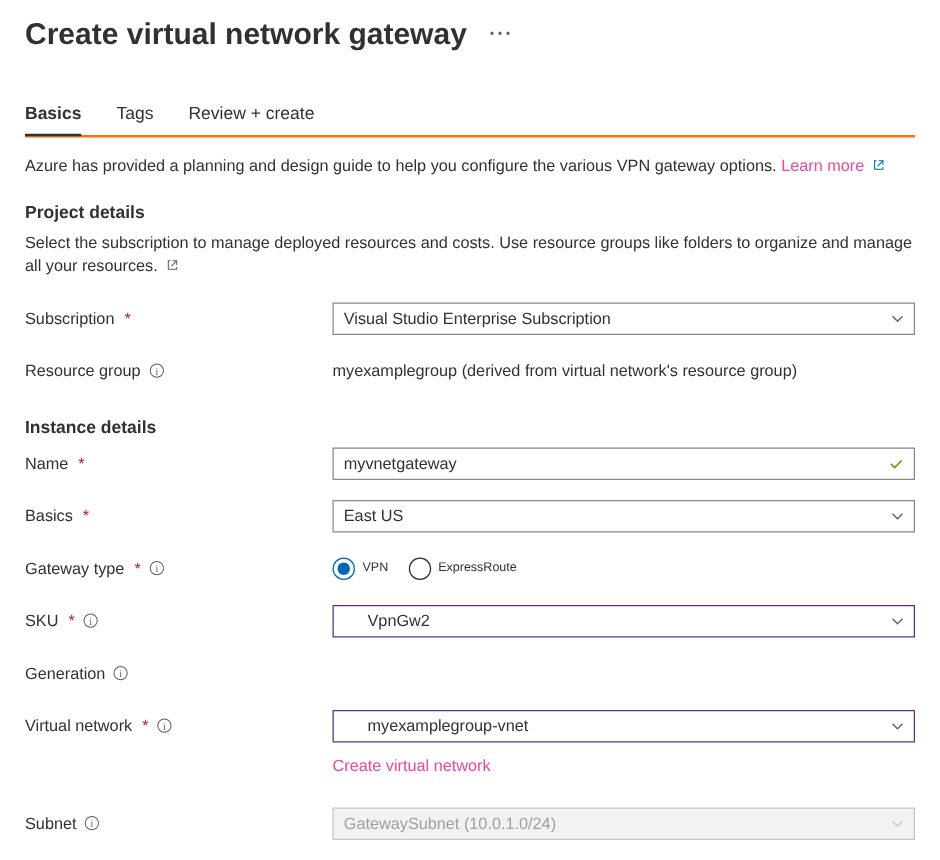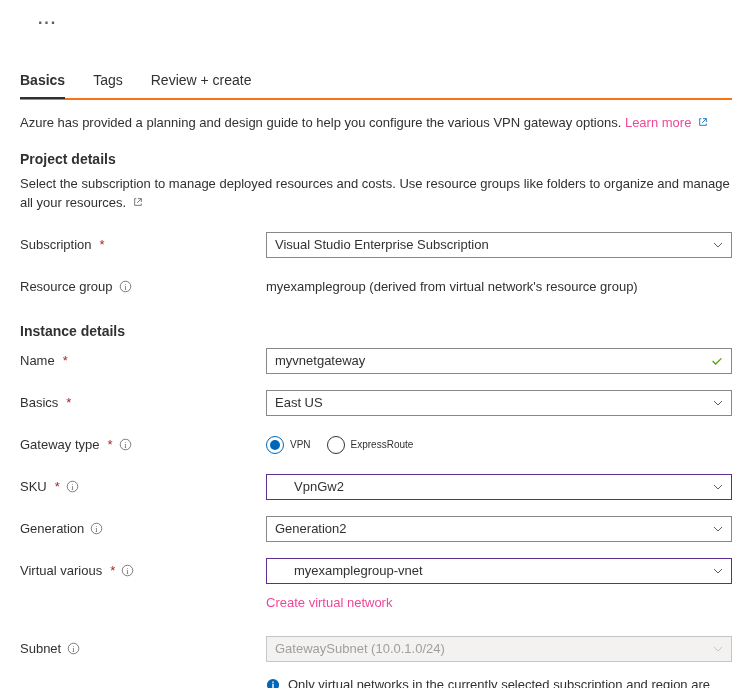--- a/index.html
+++ b/index.html
@@ -143,20 +143,21 @@
   }
   .info-blue {
     width: 14px; height: 14px; flex: 0 0 14px;
     margin-top: 1px;
   }
 </style>
 </head>
 <body>
 
 <h1>
+  <span>Create virtual network gateway</span>
   <span class="more">···</span>
 </h1>
 
 <div class="tabs">
   <div class="tab active">Basics</div>
   <div class="tab">Tags</div>
   <div class="tab">Review + create</div>
 </div>
 
 <div class="desc">
@@ -291,33 +292,25 @@
 <div class="row">
   <div class="label">
     <span>Generation</span>
     <span class="info-icon">
       <svg width="13" height="13" viewBox="0 0 16 16">
           <circle cx="8" cy="8" r="6.5" fill="none" stroke="#605e5c"></circle>
           <text x="8" y="12" text-anchor="middle" font-size="10" fill="#605e5c" font-family="Segoe UI">i</text>
         </svg>
     </span>
   </div>
-  <div class="control">
-    <div class="select-wrap">
-      <input type="text" readonly="" class="dropdown" value="Generation2" style="">
-      <svg class="chev" width="12" height="12" viewBox="0 0 12 12">
-          <path d="M2 4l4 4 4-4" fill="none" stroke="#605e5c" stroke-width="1"></path>
-        </svg>
-    </div>
-  </div>
 </div>
 
 <div class="row" style="margin-bottom:2px">
   <div class="label">
-    <span>Virtual various</span>
+    <span>Virtual network</span>
       <span class="req">*</span>
     <span class="info-icon">
       <svg width="13" height="13" viewBox="0 0 16 16">
           <circle cx="8" cy="8" r="6.5" fill="none" stroke="#605e5c"></circle>
           <text x="8" y="12" text-anchor="middle" font-size="10" fill="#605e5c" font-family="Segoe UI">i</text>
         </svg>
     </span>
   </div>
   <div class="control">
     <div class="select-wrap">

